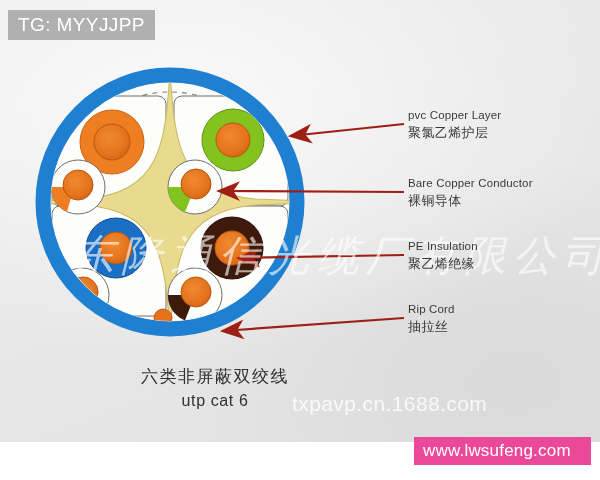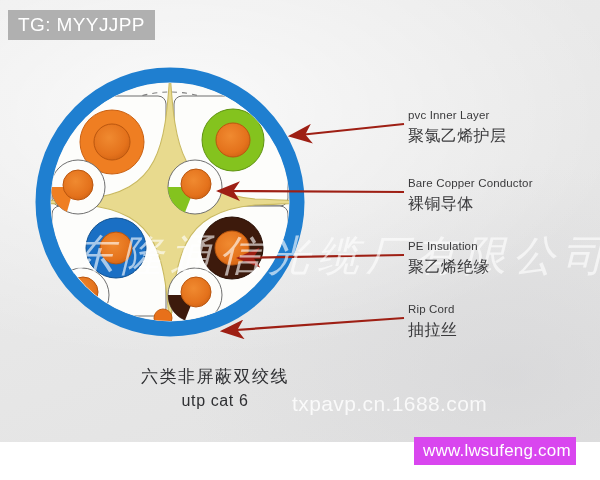--- a/index.html
+++ b/index.html
@@ -43,21 +43,21 @@
     white-space:nowrap;
   }
 
   
   .cable-wrap{position:absolute;left:20px;top:52px;width:300px;height:300px;}
 
   
   .labels{position:absolute;left:408px;top:108px;width:190px;}
   .label-block{position:absolute;left:0;color:#3a3a3c;}
   .label-en{font-size:11.5px;letter-spacing:.15px;white-space:nowrap;line-height:1.35;}
-  .label-cn{font-size:16px;letter-spacing:.4px;white-space:nowrap;line-height:1.45;
+  .label-cn{font-size:13px;letter-spacing:.4px;white-space:nowrap;line-height:1.45;
             font-family:"DejaVu Sans", sans-serif;}
 
   
   .caption{
     position:absolute;left:100px;top:366px;width:230px;text-align:center;color:#2f3033;
   }
   .cap-cn{font-size:17px;letter-spacing:1.5px;font-family:Liberation Sans, sans-serif;line-height:1.3;}
   .cap-en{font-size:16px;letter-spacing:.6px;margin-top:4px;text-align:center;}
 
   
@@ -71,23 +71,23 @@
     font-style:italic;
   }
   .wm-url{
     position:absolute;left:292px;top:392px;
     font-size:21px;letter-spacing:.4px;
     color:rgba(255,255,255,.82);
     white-space:nowrap;pointer-events:none;
   }
   .wm-box{
     position:absolute;left:414px;top:437px;
-    background:#d946ef;color:#ffffff;
+    background:#ec4899;color:#ffffff;
     font-size:17px;letter-spacing:.2px;
-    padding:5px 5px 6px 9px;line-height:1;white-space:nowrap;
+    padding:5px 20px 6px 9px;line-height:1;white-space:nowrap;
   }
 </style>
 </head>
 <body>
 
 <div id="root">
 
   <div class="photo">
     <div class="photo-inner"></div>
   </div>
@@ -185,21 +185,21 @@
     <line x1="404" y1="192" x2="218" y2="191" stroke="#9e1f14" stroke-width="2.2" marker-end="url(#ah)"></line>
     <line x1="404" y1="255" x2="238" y2="258" stroke="#9e1f14" stroke-width="2.2" marker-end="url(#ah)"></line>
     <line x1="404" y1="318" x2="222" y2="331" stroke="#9e1f14" stroke-width="2.2" marker-end="url(#ah)"></line>
   </svg>
 
   <div class="wm-cn">东隆通信光缆厂有限公司</div>
 
   <div class="labels">
 
     <div class="label-block" style="top:0px;">
-      <div class="label-en">pvc Inner Layer</div>
+      <div class="label-en">pvc Copper Layer</div>
       <div class="label-cn">聚氯乙烯护层</div>
     </div>
 
     <div class="label-block" style="top:68px;">
       <div class="label-en">Bare Copper Conductor</div>
       <div class="label-cn">裸铜导体</div>
     </div>
 
     <div class="label-block" style="top:131px;">
       <div class="label-en">PE Insulation</div>

